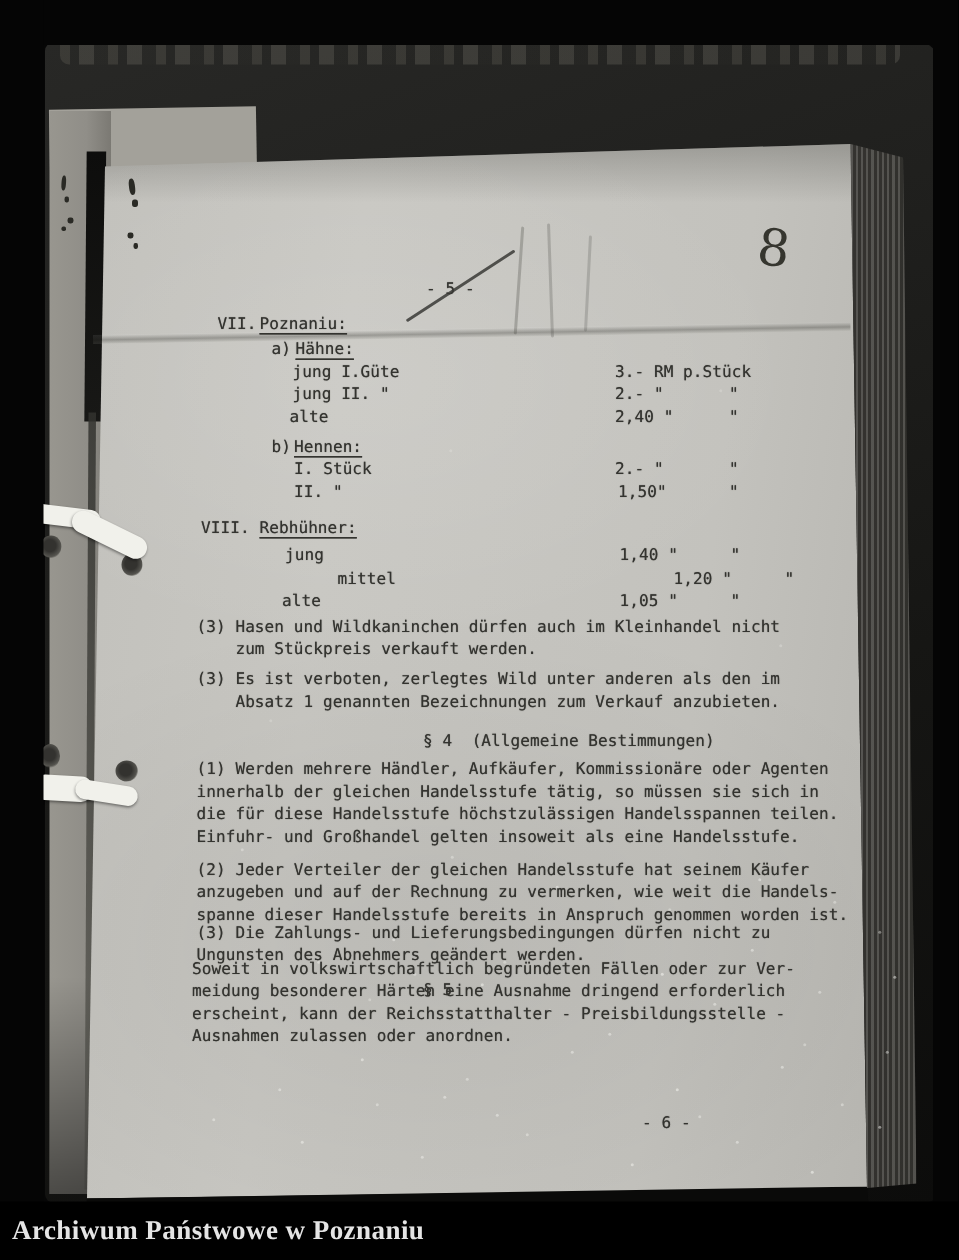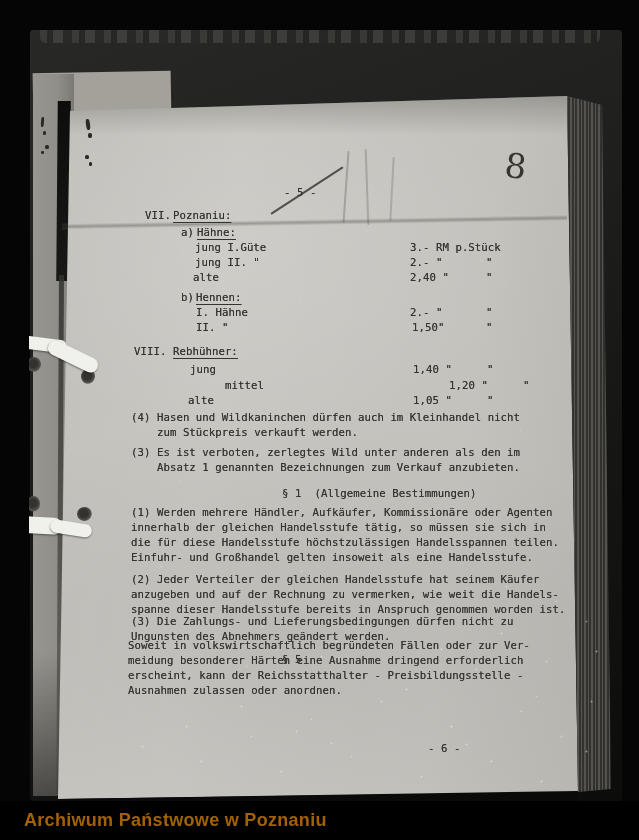--- a/index.html
+++ b/index.html
@@ -54,22 +54,22 @@
   .row{left:0;width:507px;height:15px;}
   .row span{position:absolute;top:0;}
   .pencil{left:271px;top:213px;width:86px;height:2px;background:rgba(58,58,54,.85);
      transform:rotate(-33deg);transform-origin:0 50%;border-radius:1px;}
   .hand8{left:505px;top:149px;font-family:"DejaVu Serif",serif;font-size:34px;line-height:34px;
      color:#36362f;transform:rotate(7deg);}
   
   .frame{background:#050505;}
   .caption-bar{left:0;top:801px;width:639px;height:39px;background:#000;}
   .caption-bar span{position:absolute;left:8px;top:9px;
-     font-family:Liberation Sans, sans-serif;font-weight:bold;font-size:18px;
-     color:#a16207;letter-spacing:.3px;white-space:nowrap;margin-left:16px;}
+     font-family:Liberation Serif, serif;font-weight:bold;font-size:18px;
+     color:#e5e5e5;letter-spacing:.3px;white-space:nowrap;}
 </style>
 </head>
 <body>
 
 <div id="canvas">
 
   <div class="backdrop"></div>
   <div class="ragged-edge"></div>
   <div class="under-top"></div>
   <div class="under-left"></div>
@@ -128,21 +128,21 @@
   <div class="row" style="top:270px;">
     <span class="t" style="left:193px;">alte</span>
     <span class="t" style="left:410px;">2,40 "</span>
     <span class="t" style="left:486px;">"</span>
   </div>
   <div class="row" style="top:290px;">
     <span class="t" style="left:181px;">b)</span>
     <span class="t u" style="left:196px;">Hennen:</span>
   </div>
   <div class="row" style="top:305px;">
-    <span class="t" style="left:196px;">I. Hähne</span>
+    <span class="t" style="left:196px;">I. Stück</span>
     <span class="t" style="left:410px;">2.- "</span>
     <span class="t" style="left:486px;">"</span>
   </div>
   <div class="row" style="top:320px;">
     <span class="t" style="left:196px;">II. "</span>
     <span class="t" style="left:412px;">1,50"</span>
     <span class="t" style="left:486px;">"</span>
   </div>
 
   <div class="row" style="top:344px;">
@@ -158,26 +158,26 @@
     <span class="t" style="left:189px;">mittel</span>
     <span class="t" style="left:413px;">1,20 "</span>
     <span class="t" style="left:487px;">"</span>
   </div>
   <div class="row" style="top:393px;">
     <span class="t" style="left:188px;">alte</span>
     <span class="t" style="left:413px;">1,05 "</span>
     <span class="t" style="left:487px;">"</span>
   </div>
 
-  <div class="t" style="left:131px;top:410px;">(4) Hasen und Wildkaninchen dürfen auch im Kleinhandel nicht
+  <div class="t" style="left:131px;top:410px;">(3) Hasen und Wildkaninchen dürfen auch im Kleinhandel nicht
     zum Stückpreis verkauft werden.</div>
   <div class="t" style="left:131px;top:445px;">(3) Es ist verboten, zerlegtes Wild unter anderen als den im
     Absatz 1 genannten Bezeichnungen zum Verkauf anzubieten.</div>
 
-  <div class="t" style="left:282px;top:486px;">§ 1  (Allgemeine Bestimmungen)</div>
+  <div class="t" style="left:282px;top:486px;">§ 4  (Allgemeine Bestimmungen)</div>
   <div class="t" style="left:131px;top:505px;">(1) Werden mehrere Händler, Aufkäufer, Kommissionäre oder Agenten
 innerhalb der gleichen Handelsstufe tätig, so müssen sie sich in
 die für diese Handelsstufe höchstzulässigen Handelsspannen teilen.
 Einfuhr- und Großhandel gelten insoweit als eine Handelsstufe.</div>
   <div class="t" style="left:131px;top:572px;">(2) Jeder Verteiler der gleichen Handelsstufe hat seinem Käufer
 anzugeben und auf der Rechnung zu vermerken, wie weit die Handels-
 spanne dieser Handelsstufe bereits in Anspruch genommen worden ist.</div>
   <div class="t" style="left:131px;top:614px;">(3) Die Zahlungs- und Lieferungsbedingungen dürfen nicht zu
 Ungunsten des Abnehmers geändert werden.</div>
 

